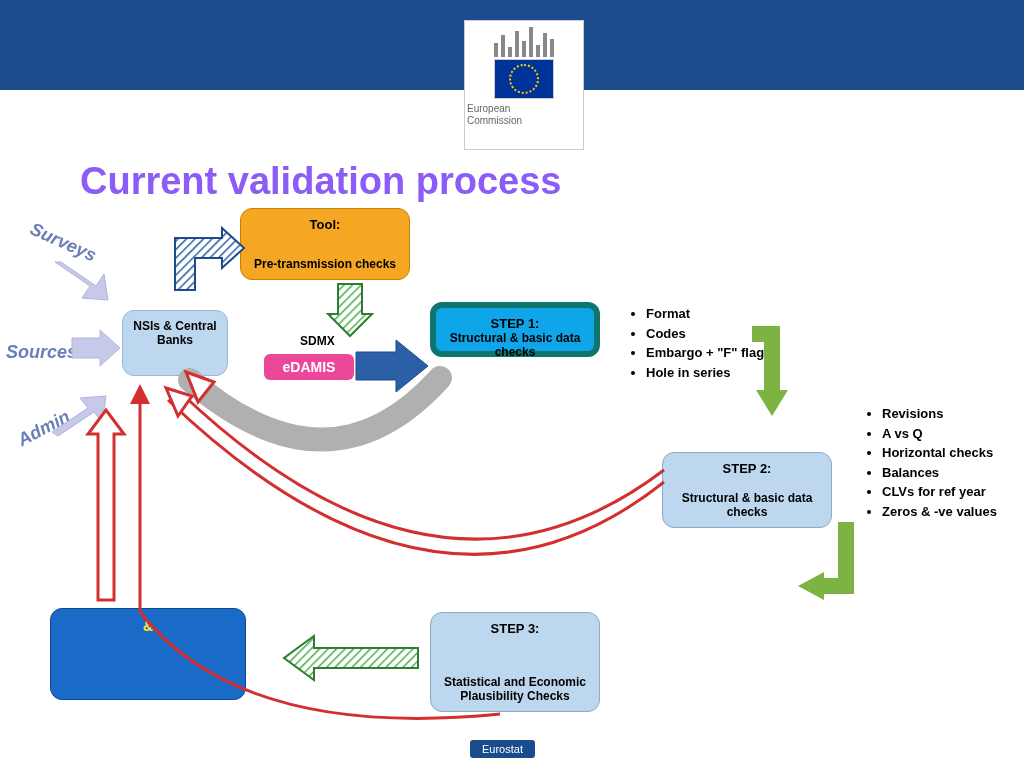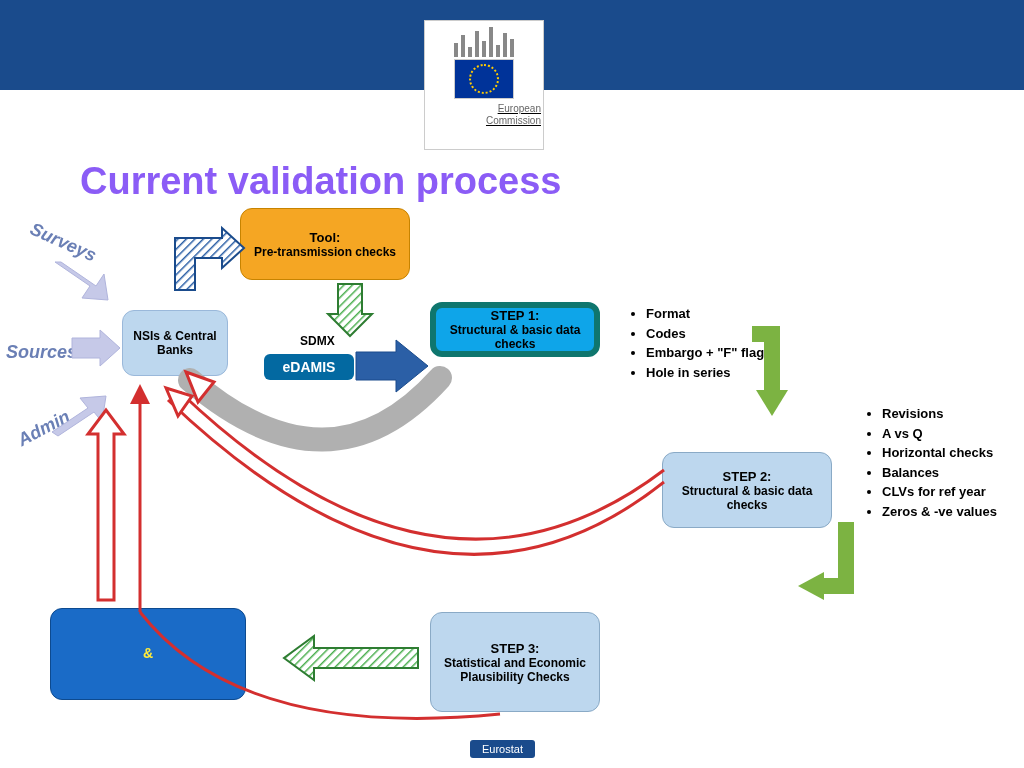--- a/index.html
+++ b/index.html
@@ -12,28 +12,27 @@
     overflow: hidden;
   }
   .header {
     width: 100%;
     height: 90px;
     background: #1a4b8c;
     position: relative;
   }
   .logo {
     position: absolute;
-    left: 424px;
+    left: 464px;
     top: 20px;
     width: 120px;
     height: 130px;
     background: #fff;
     border: 1px solid #ccc;
-    text-align: right;
-    text-decoration: underline;
+    text-align: left;
   }
   .logo .bars {
     height: 36px;
     display: flex;
     justify-content: center;
     align-items: flex-end;
     gap: 3px;
     padding-top: 2px;
   }
   .logo .bars span {
@@ -74,21 +73,21 @@
   }
   .rbox {
     position: absolute;
     border-radius: 12px;
     text-align: center;
     padding: 8px 10px;
     font-size: 13px;
     font-weight: bold;
     display: flex;
     flex-direction: column;
-    justify-content: center;
+    justify-content: space-between;
   }
   .tool-box {
     left: 240px; top: 208px;
     width: 170px; height: 72px;
     background: #f5a623;
     border: 1px solid #c78300;
   }
   .nsi-box {
     left: 122px; top: 310px;
     width: 106px; height: 66px;
@@ -121,21 +120,21 @@
     background: #1a6bc7;
     border: 1px solid #0d4a8f;
     color: #ffeb3b;
     font-size: 14px;
     line-height: 1.4;
   }
   .edamis-box {
     position: absolute;
     left: 264px; top: 354px;
     width: 90px; height: 26px;
-    background: #0369a1;
+    background: #ec4899;
     border-radius: 6px;
     color: #fff;
     font-weight: bold;
     font-size: 14px;
     text-align: center;
     line-height: 26px;
   }
   .sdmx-label {
     position: absolute;
     left: 300px; top: 334px;

